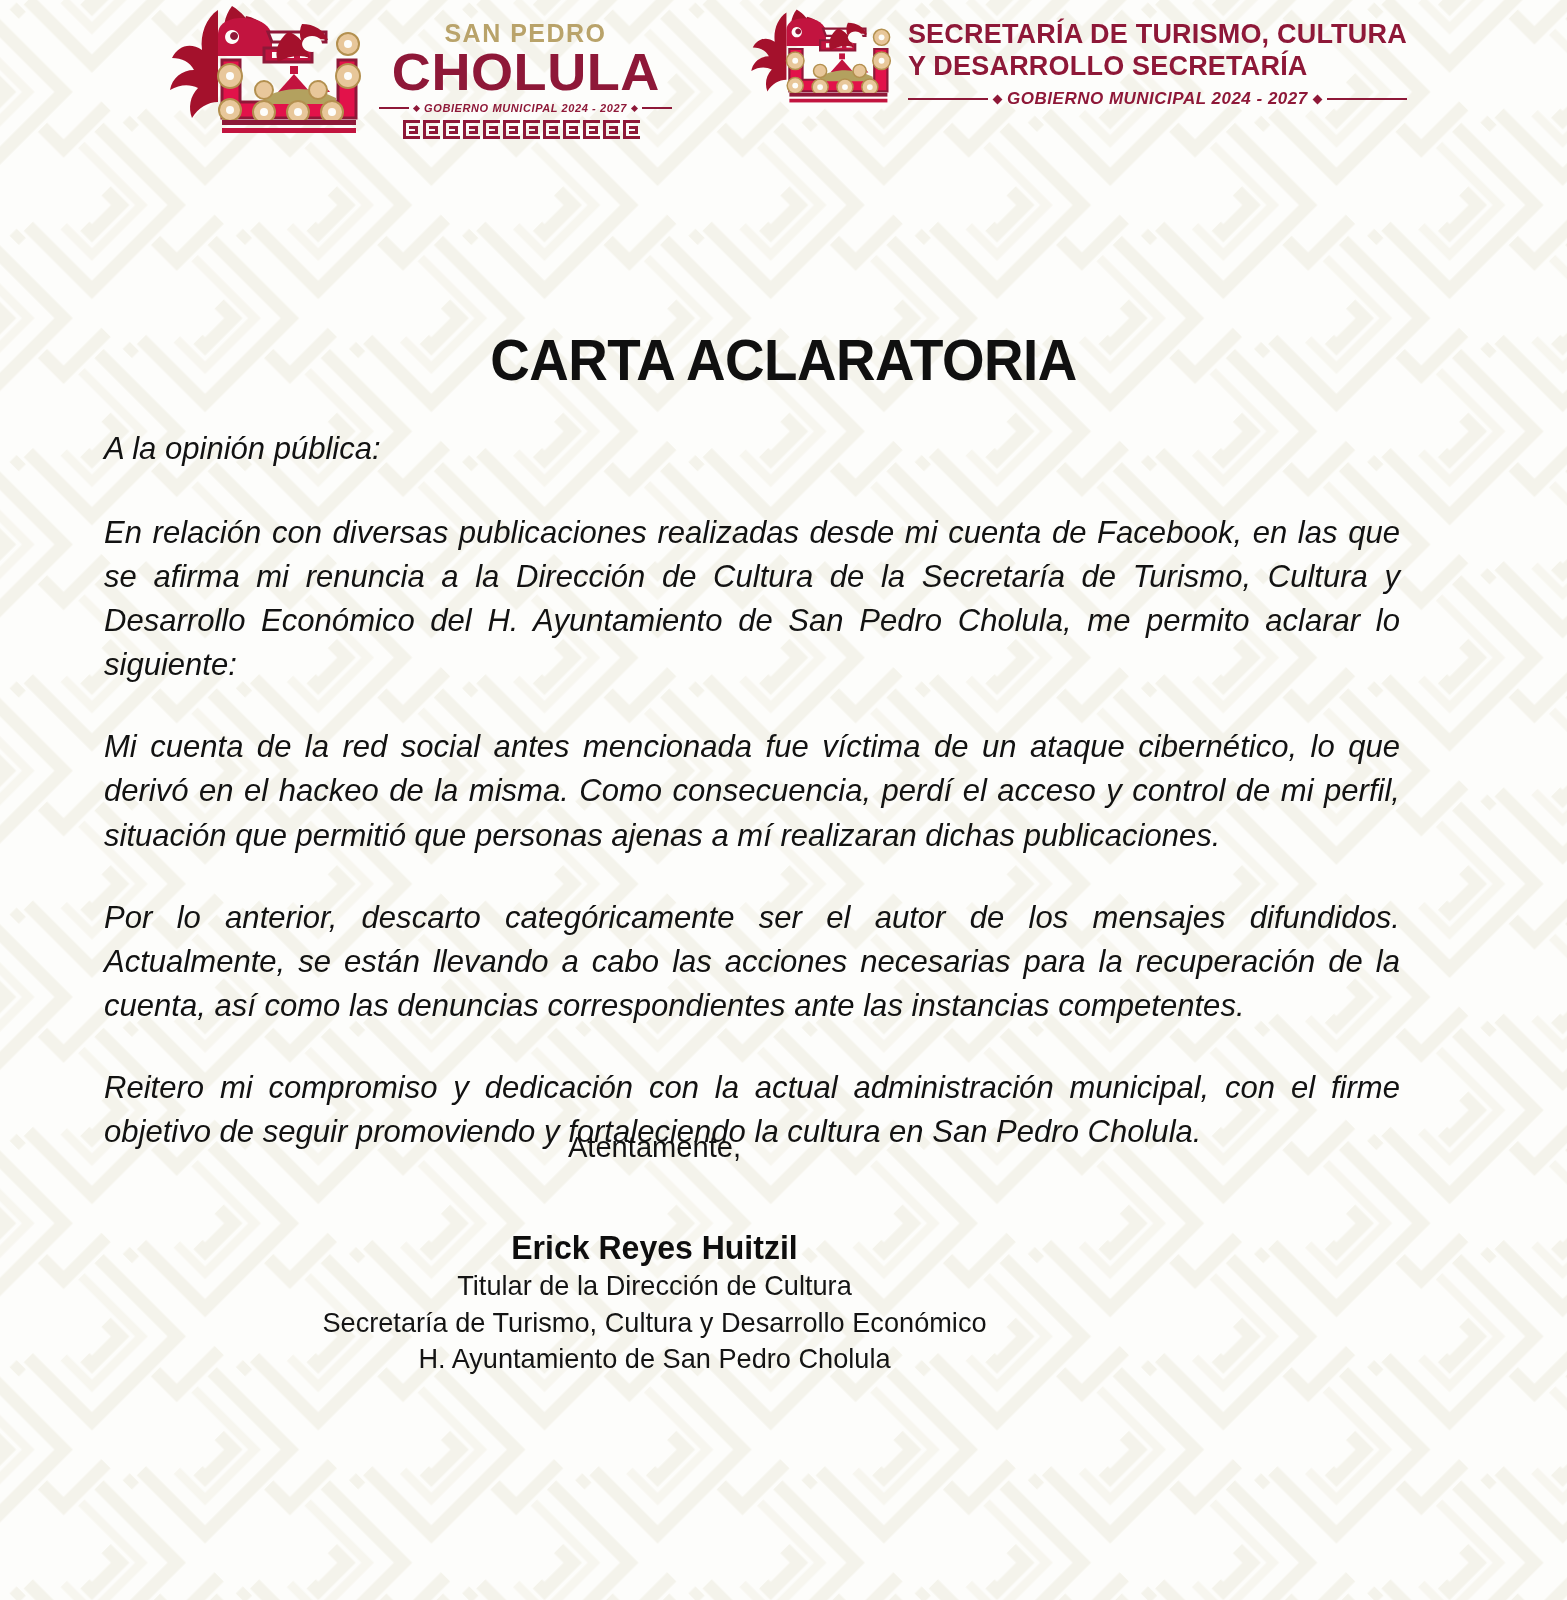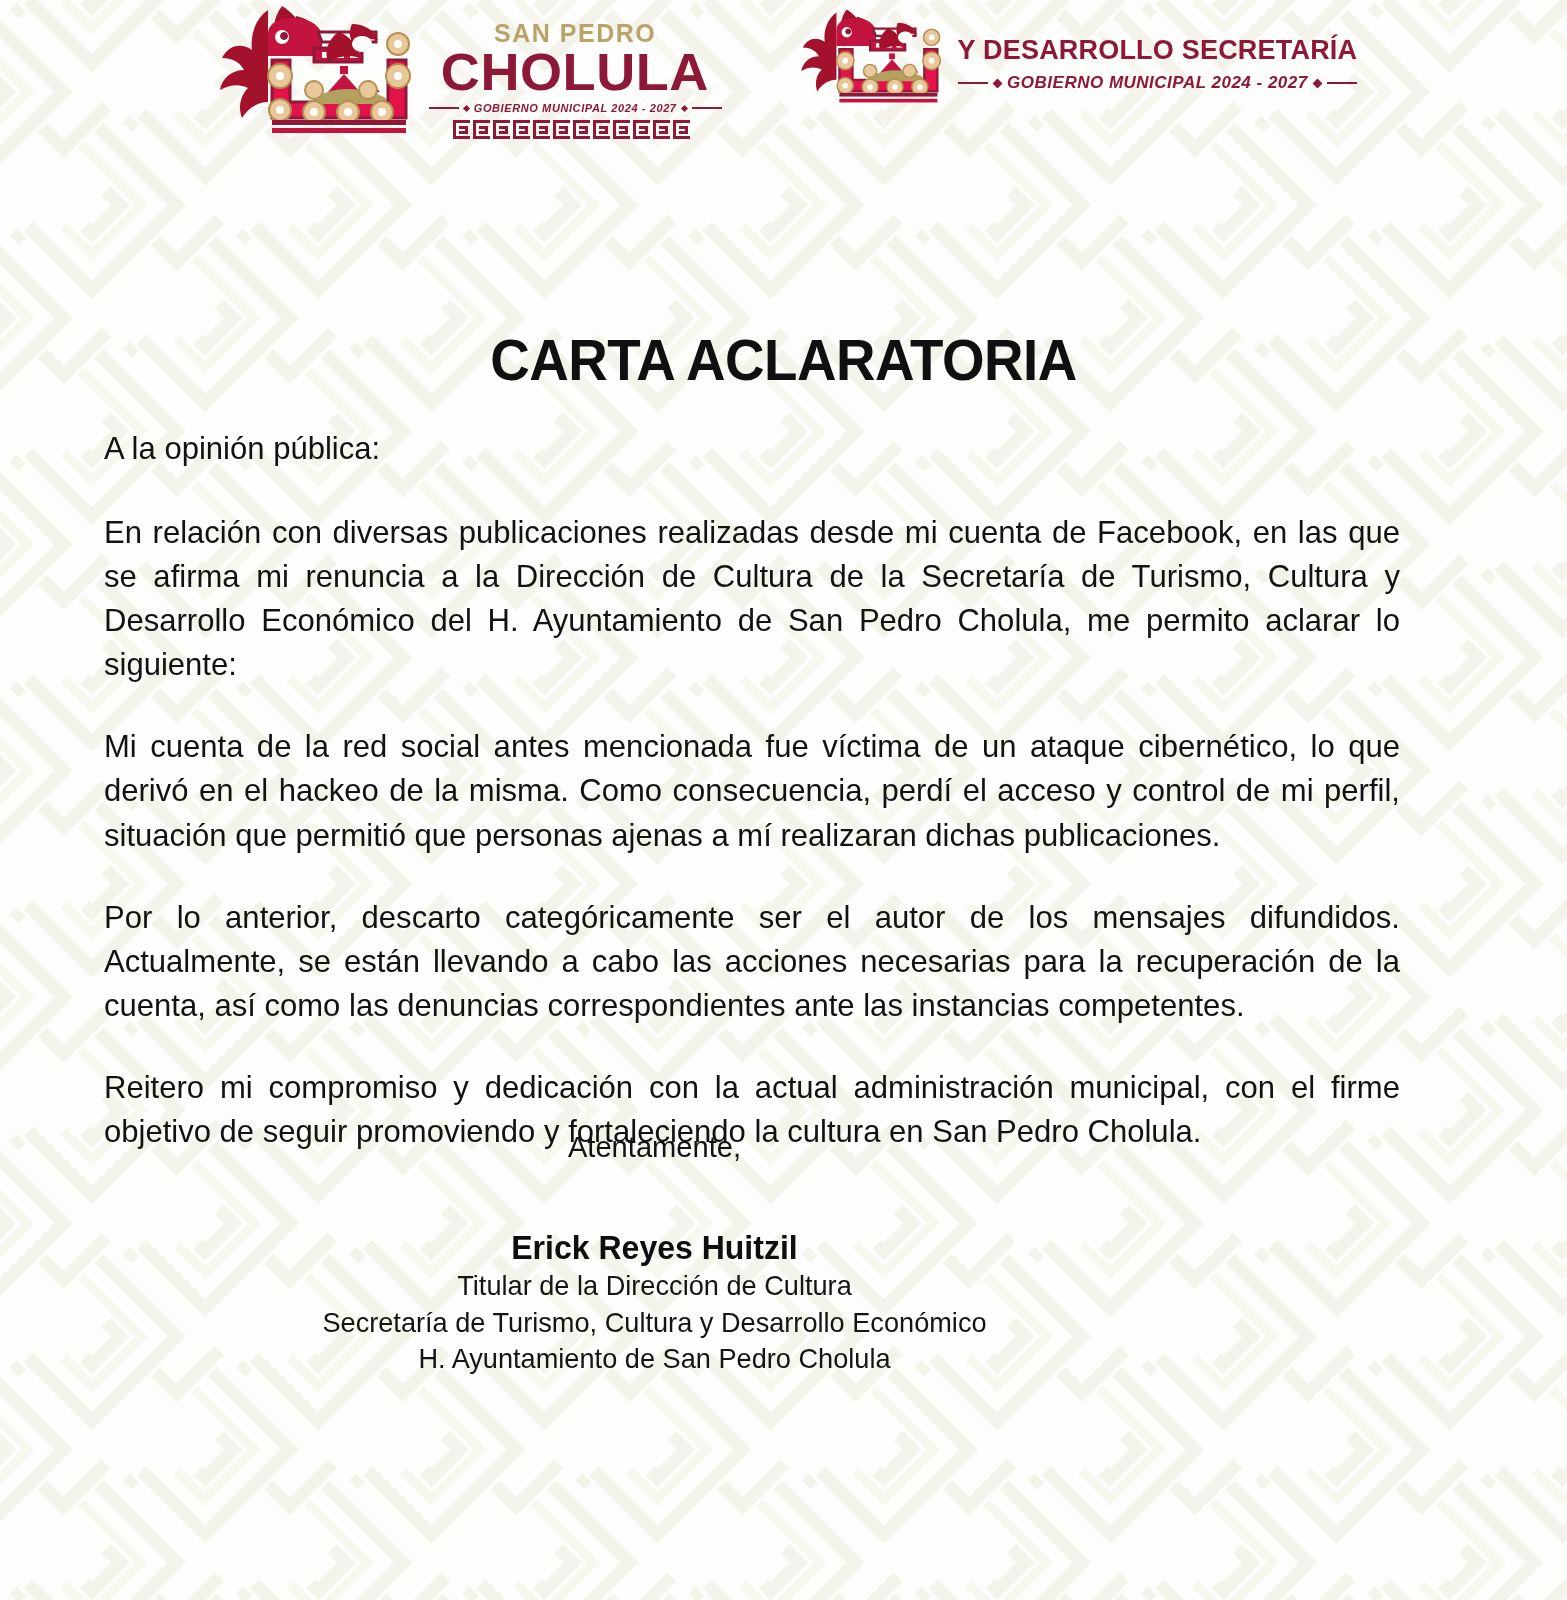--- a/index.html
+++ b/index.html
@@ -174,20 +174,21 @@
     color: #101010;
     transform: scaleX(0.96);
   }
 
   
   .body-wrap {
     position: absolute;
     top: 428px;
     left: 104px;
     width: 1336px;
+    font-style: italic;
   }
   .salutation {
     font-size: 32px;
     color: #121212;
     line-height: 1.30;
     margin: 0 0 40px 0;
     transform: scaleX(0.97);
     transform-origin: left center;
   }
   .para {
@@ -484,20 +485,21 @@
             <circle cx="172" cy="112" r="4"></circle>
               <circle cx="188" cy="76" r="4"></circle>
             <circle cx="188" cy="44" r="4"></circle>
           </g>
           <rect x="62" y="120" width="134" height="5" fill="#8e1838"></rect>
           <rect x="62" y="128" width="134" height="5" fill="#c2143f"></rect>
         </svg>
       </span>
 
       <div class="sec-lockup">
+        <div class="sec-line">SECRETARÍA DE TURISMO, CULTURA</div>
         <div class="sec-line">Y DESARROLLO SECRETARÍA</div>
         <div class="sec-gob-row">
           <span class="rule"></span>
           <span class="dot"></span>
           <span class="sec-gob">GOBIERNO MUNICIPAL 2024 - 2027</span>
           <span class="dot"></span>
           <span class="rule"></span>
         </div>
       </div>
     </div>

